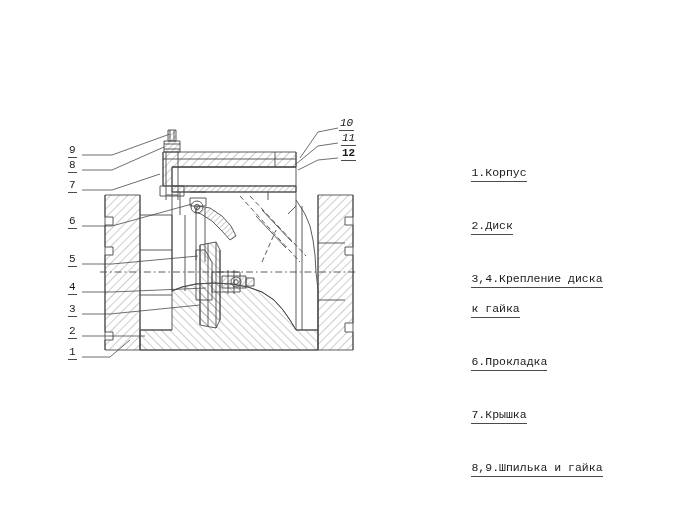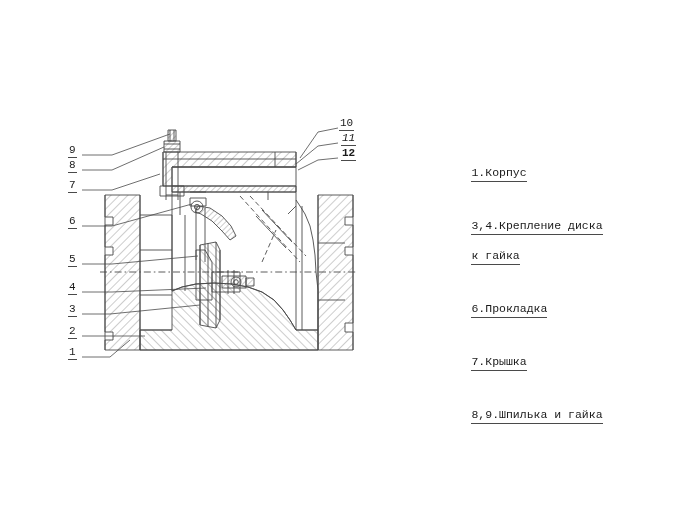--- a/index.html
+++ b/index.html
@@ -204,29 +204,32 @@
 
   <div class="label" style="left:68px;  top:347px;">1</div>
   <div class="label" style="left:68px;  top:326px;">2</div>
   <div class="label" style="left:68px;  top:304px;">3</div>
   <div class="label" style="left:68px;  top:282px;">4</div>
   <div class="label" style="left:68px;  top:254px;">5</div>
   <div class="label" style="left:68px;  top:216px;">6</div>
   <div class="label" style="left:68px;  top:180px;">7</div>
   <div class="label" style="left:68px;  top:160px;">8</div>
   <div class="label" style="left:68px;  top:145px;">9</div>
-  <div class="label" style="left:339px; top:118px;">10</div>
+  <div class="label" style="left:339px; top:118px;font-style:italic;">10</div>
   <div class="label" style="left:341px; top:133px;font-style:italic;">11</div>
   <div class="label" style="left:341px; top:148px;font-weight:bold;">12</div>
 
   <div class="legend">
     <div class="legend-item">
       <span class="ul">1.Корпус</span>
     </div>
     <div class="legend-item">
+      <span class="ul">2.Диск</span>
+    </div>
+    <div class="legend-item">
       <span class="ul">3,4.Крепление диска</span><br>
       <span class="ul">к гайка</span>
     </div>
     <div class="legend-item">
       <span class="ul">6.Прокладка</span>
     </div>
     <div class="legend-item">
       <span class="ul">7.Крышка</span>
     </div>
     <div class="legend-item">

